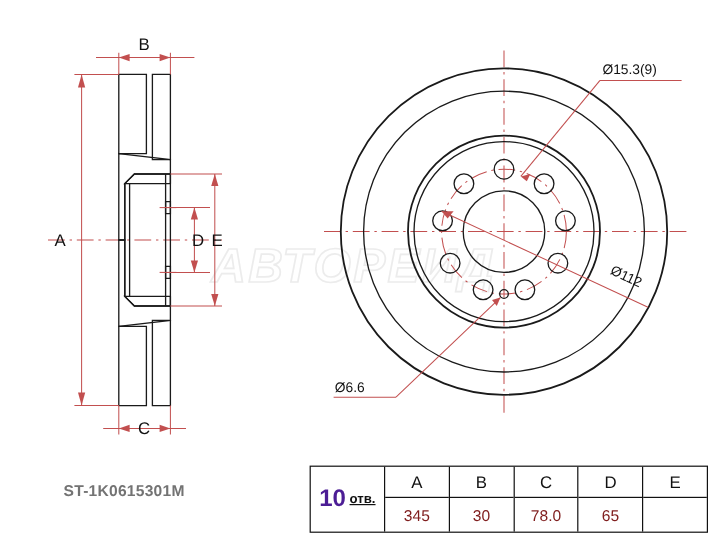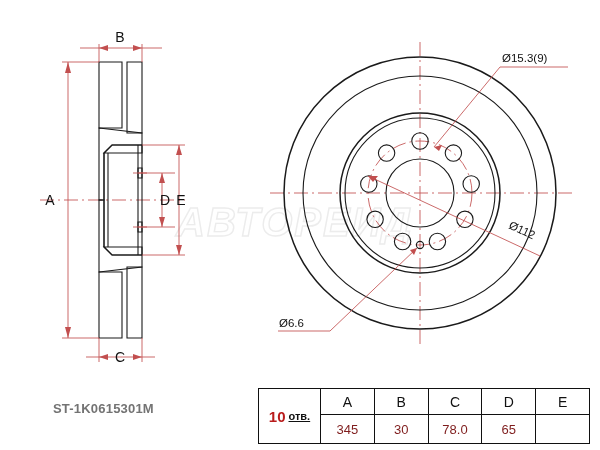--- a/index.html
+++ b/index.html
@@ -58,23 +58,23 @@
     width: 62px;
     flex: 0 0 62px;
     border-right: 1.6px solid #111111;
     box-sizing: border-box;
     display: flex;
     align-items: center;
     justify-content: center;
     white-space: nowrap;
   }
   .spec-label-cell .big {
-    font-size: 15px;
+    font-size: 20px;
     font-weight: bold;
-    color: #b91c1c;
+    color: #4c1d95;
   }
   .spec-label-cell .small {
     font-size: 11px;
     font-weight: bold;
     color: #111111;
     margin-left: 3px;
     text-decoration: underline;
   }
   .spec-cols {
     flex: 1 1 auto;

